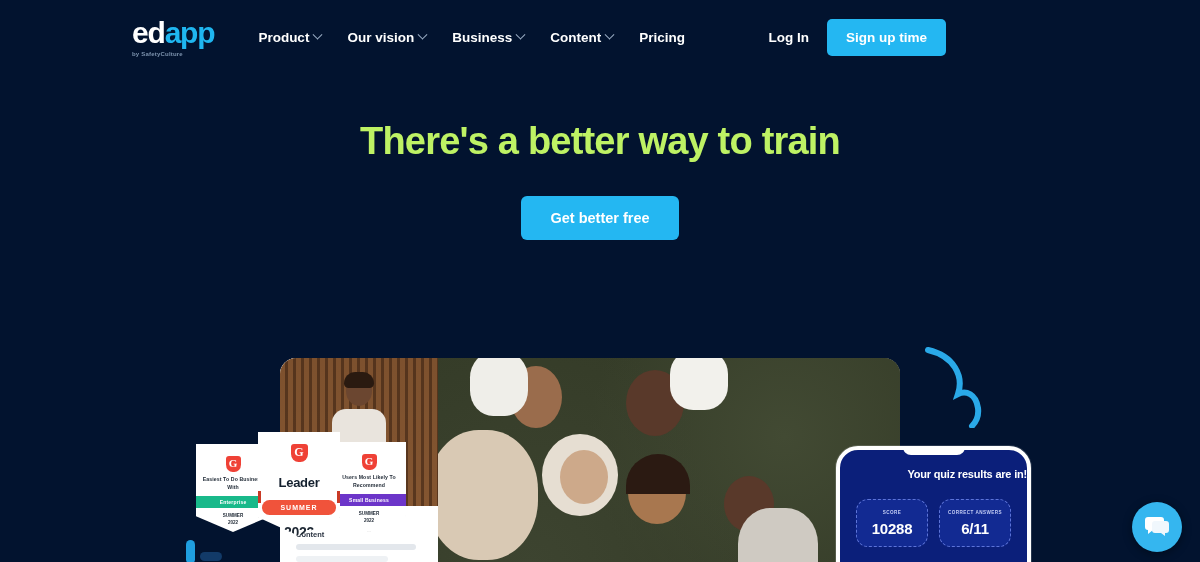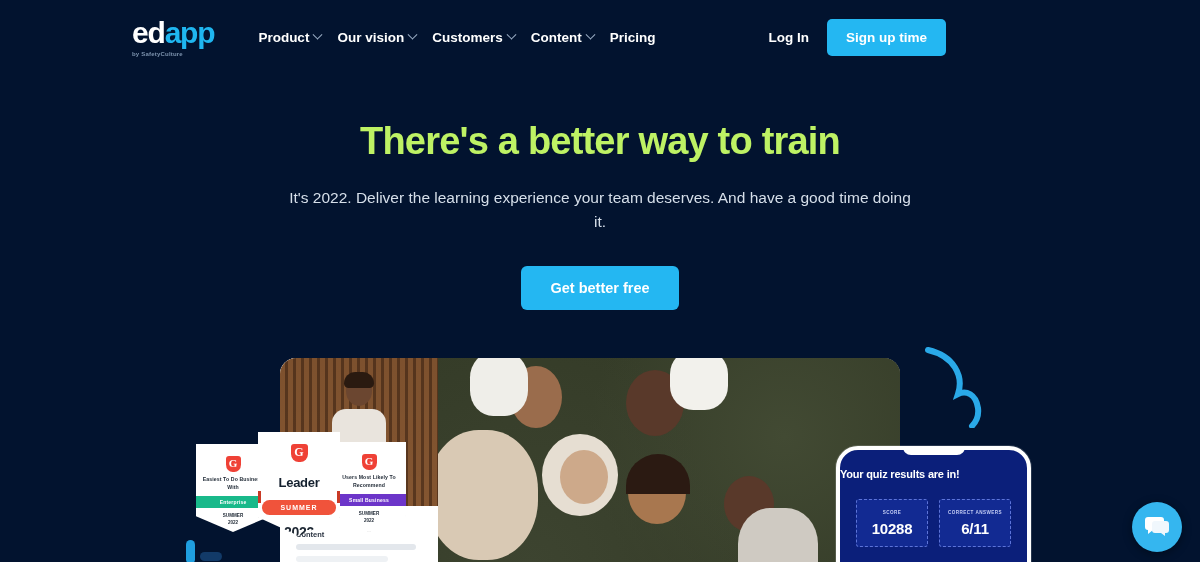--- a/index.html
+++ b/index.html
@@ -52,21 +52,21 @@
     color: #7d93ae;
     letter-spacing: 0.2px;
     margin-top: 3px;
     font-weight: bold;
     transform: scaleY(0.9);
   }
 
   #nav-links {
     display: flex;
     align-items: center;
-    gap: 16px;
+    gap: 26px;
   }
   .nav-item {
     display: flex;
     align-items: center;
     gap: 5px;
     color: #ffffff;
     font-size: 13.5px;
     font-weight: bold;
     cursor: pointer;
     white-space: nowrap;
@@ -347,37 +347,37 @@
   #phone-notch {
     position: absolute;
     top: -4px; left: 50%;
     transform: translateX(-50%);
     width: 62px; height: 9px;
     background: #ffffff;
     border-radius: 0 0 8px 8px;
   }
   #quiz-heading {
     margin-top: 18px;
-    text-align: left;
+    text-align: right;
     color: #ffffff;
     font-size: 11px;
     font-weight: bold;
     letter-spacing: -0.2px;
   }
   #quiz-stats {
     display: flex;
     gap: 11px;
     justify-content: center;
     margin-top: 19px;
   }
   .quiz-stat {
     width: 72px;
     height: 48px;
     border: 1.3px dashed #5d74d8;
-    border-radius: 3px;
+    border-radius: 12px;
     background: #122a92;
     display: flex;
     flex-direction: column;
     align-items: center;
     justify-content: center;
   }
   .quiz-stat-label {
     color: #c3cdf4;
     font-size: 4.6px;
     font-weight: bold;
@@ -447,41 +447,40 @@
     <div id="nav-links">
       <div class="nav-item">
         <span>Product</span>
         <i class="chev"></i>
       </div>
       <div class="nav-item">
         <span>Our vision</span>
         <i class="chev"></i>
       </div>
       <div class="nav-item">
-        <span>Customers</span>
+        <span>Business</span>
         <i class="chev"></i>
       </div>
       <div class="nav-item">
         <span>Content</span>
         <i class="chev"></i>
       </div>
       <div class="nav-item">
         <span>Pricing</span>
       </div>
     </div>
 
     <div id="nav-right">
       <span id="login-link">Log In</span>
       <button id="signup-btn">Sign up time</button>
     </div>
   </nav>
 
   <section id="hero">
     <h1 id="hero-title">There's a better way to train</h1>
-    <p id="hero-sub">It's 2022. Deliver the learning experience your team deserves. And have a good time doing it.</p>
     <button id="hero-cta">Get better free</button>
   </section>
 
   <svg id="squiggle" viewBox="0 0 80 86">
     <path d="M8 8 C34 14, 44 34, 38 52 C46 48, 56 52, 58 66 C59 74, 56 80, 52 84" fill="none" stroke="#2aa9e8" stroke-width="6" stroke-linecap="round"></path>
   </svg>
 
   <div id="device-wrap">
     <div id="device-frame">
 

